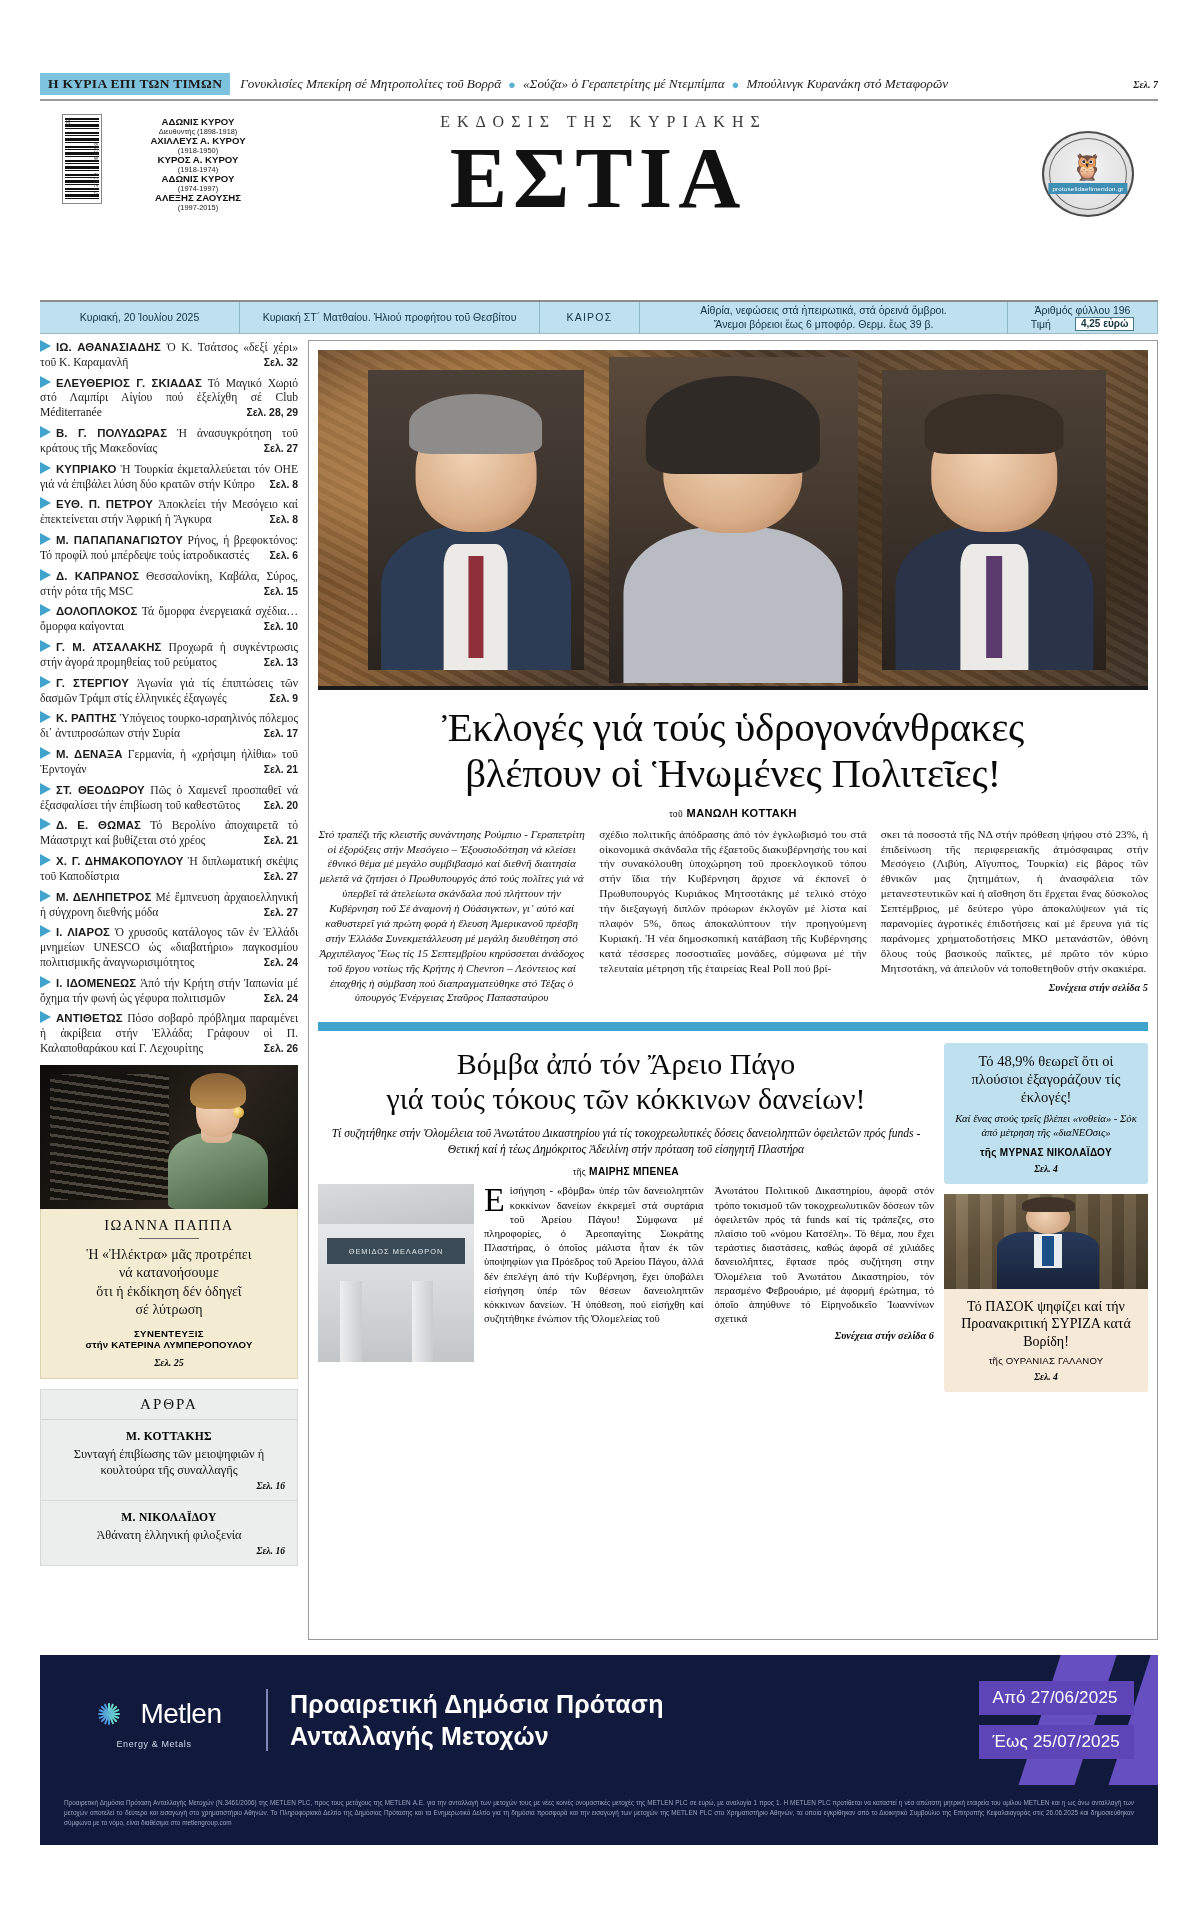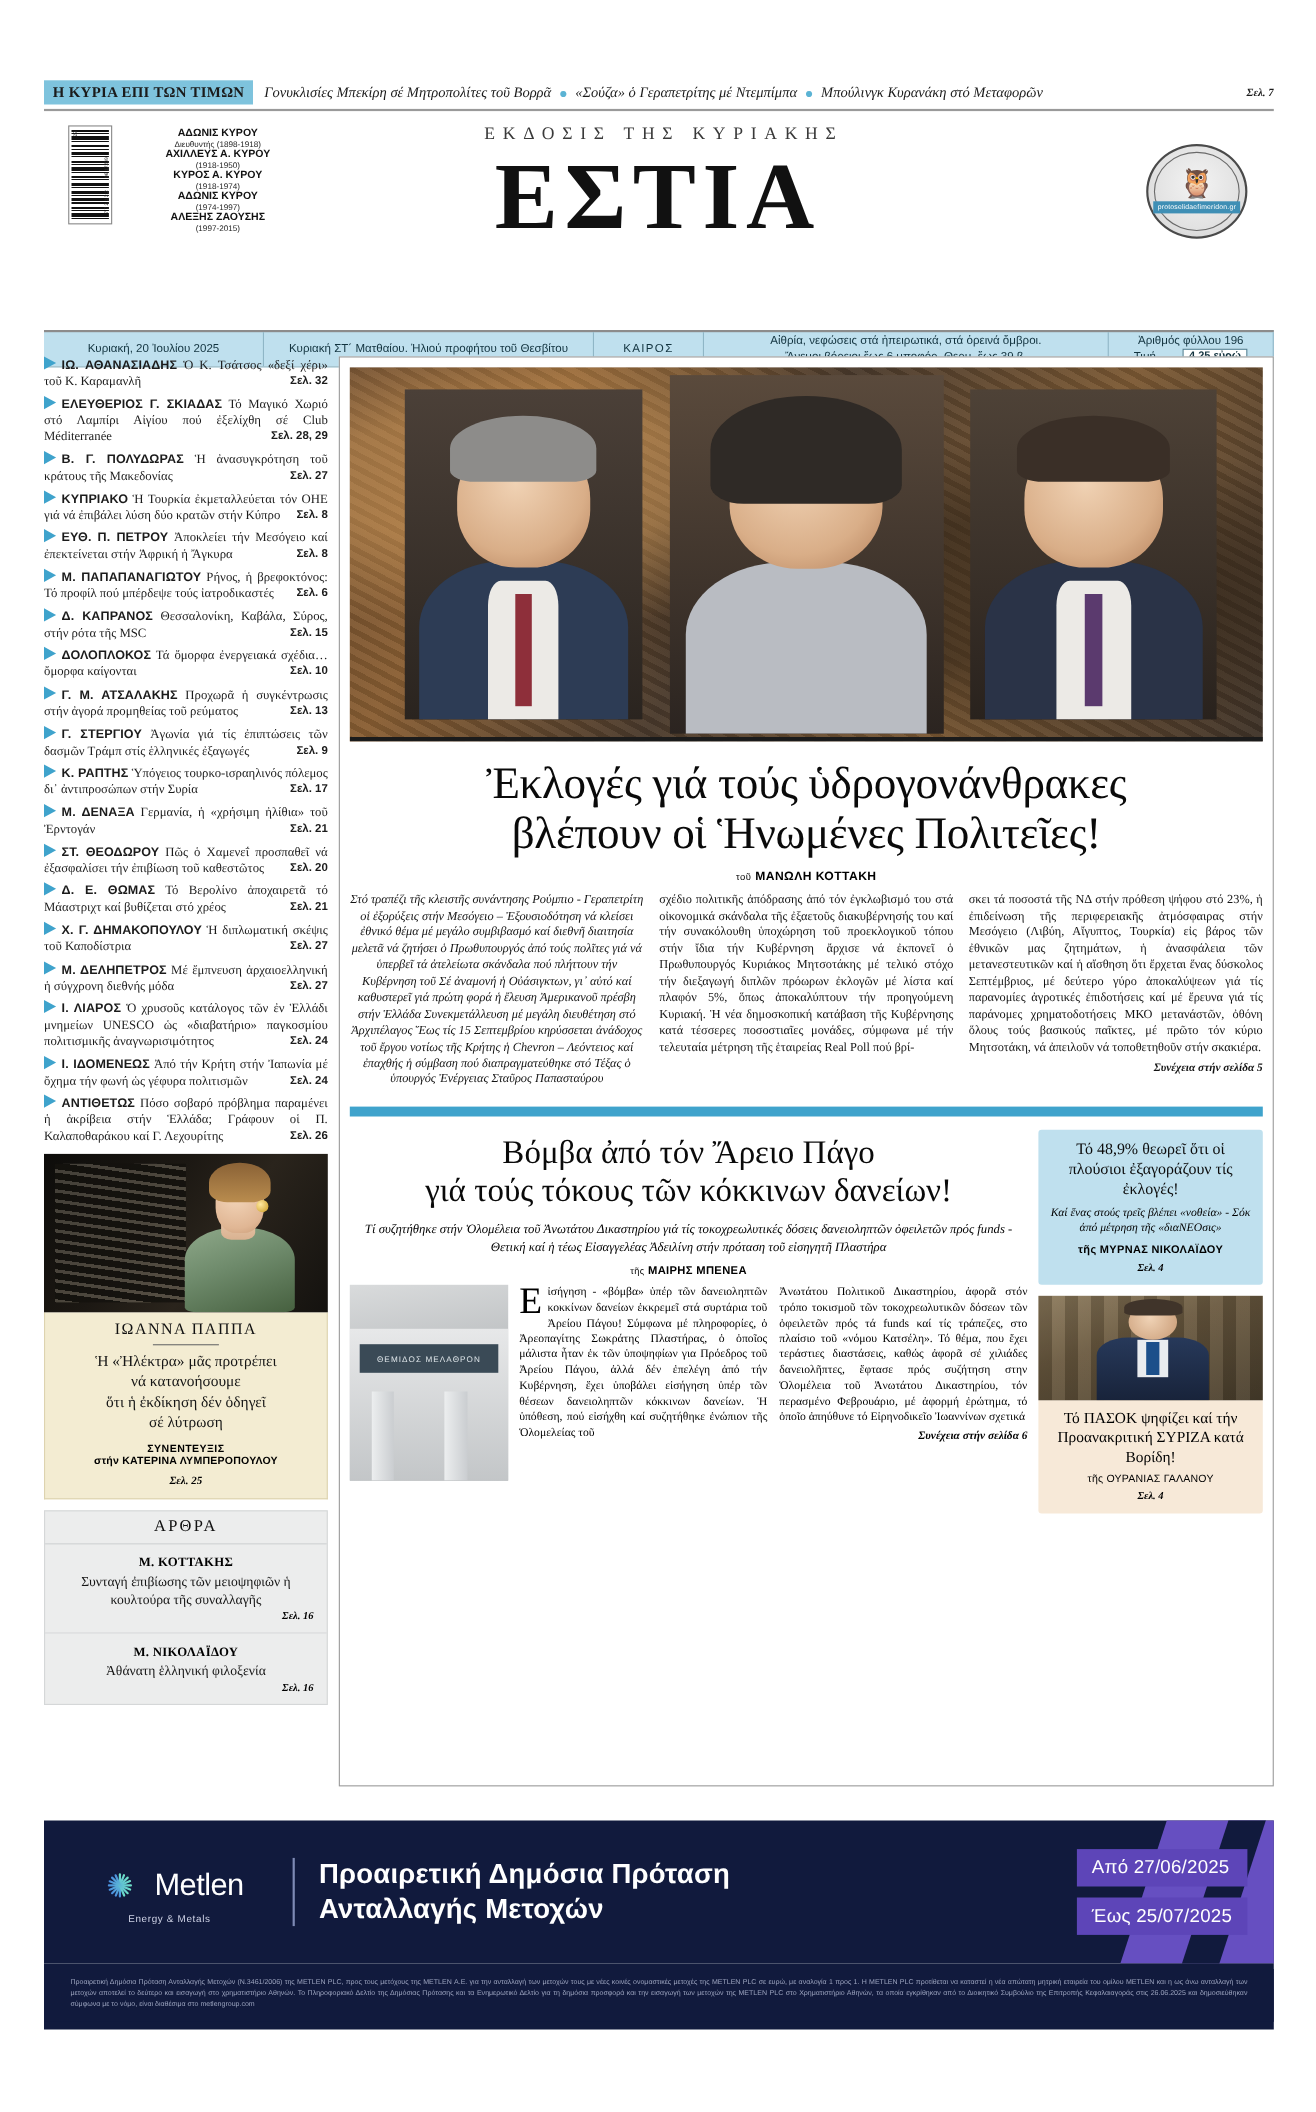--- a/index.html
+++ b/index.html
@@ -71,21 +71,21 @@
     border-right:1px solid #8fb6c6; padding:0 6px; text-align:center; line-height:1.25; }
   .ib-date{ width:200px; }
   .ib-saint{ width:300px; }
   .ib-kairos{ width:100px; letter-spacing:1.2px; }
   .ib-weather{ flex:1; }
   .ib-issue{ width:150px; border-right:none; align-items:flex-start; padding-left:14px; }
   .ib-issue .row{ display:flex; align-items:center; gap:24px; }
   .price-box{ background:#fff; border:1px solid #4a7c90; padding:0 5px; font-weight:700; font-size:10px; }
 
   
-  .content { position:absolute; left:40px; top:324px; width:1118px; height:1300px; display:flex; gap:0; }
+  .content { position:absolute; left:40px; top:340px; width:1118px; height:1300px; display:flex; gap:0; }
   .left-col { width:268px; padding-right:10px; }
   .right-col { flex:1; border:1px solid #9a9a9a; background:#fff; padding:9px; position:relative; }
 
   
   .auth-item { font-size:11.6px; line-height:1.28; color:#1b1b1b; margin-bottom:5px;
     text-align:justify; font-family:"Liberation Serif",serif; }
   .tri { display:inline-block; width:0;height:0; border-left:11px solid #3fa3cc;
     border-top:6.5px solid transparent; border-bottom:6.5px solid transparent;
     margin-right:5px; vertical-align:-1px; }
   .auth-name { font-family:"Liberation Sans","DejaVu Sans",sans-serif; font-weight:700; font-size:11.4px; letter-spacing:.1px;}
@@ -167,21 +167,21 @@
 
   
   .sec2 { display:flex; gap:10px; margin-top:12px; }
   .sec2-main { flex:1; }
   .sh { text-align:center; font-size:30px; line-height:1.16; color:#0a0a0a; margin-top:4px; }
   .sdeck { text-align:center; font-style:italic; font-size:11.6px; line-height:1.4; margin-top:9px; }
   .sbyline{ text-align:center; font-size:10.2px; letter-spacing:.3px; margin-top:8px;
      font-family:"Liberation Sans",sans-serif; font-weight:700;}
   .sbyline .pre{ font-size:8.4px; font-weight:400;}
   .sec2-body{ display:flex; gap:10px; margin-top:7px; }
-  .s-photo{ width:144px; height:178px; position:relative; overflow:hidden;
+  .s-photo{ width:156px; height:178px; position:relative; overflow:hidden;
      background:linear-gradient(170deg,#d9dbdc 0%,#b9bcbe 45%,#9fa3a6 100%); }
   .s-photo .bldg{ position:absolute; left:0; right:0; top:22%; bottom:0;
      background:linear-gradient(#e7e8e9,#c3c6c8); }
   .s-photo .sign{ position:absolute; left:6%; top:30%; width:88%; height:15%;
      background:#3a4a56; color:#dfe6ea; font-size:7.4px; letter-spacing:1px;
      display:flex; align-items:center; justify-content:center;
      font-family:"Liberation Sans",sans-serif; }
   .s-photo .col1,.s-photo .col2{ position:absolute; bottom:0; width:14%; height:46%;
      background:linear-gradient(90deg,#eceeef,#cacdd0); }
   .s-photo .col1{ left:14%; } .s-photo .col2{ left:60%; }
@@ -440,21 +440,21 @@
 
       <div class="blue-bar"></div>
 
       <div class="sec2">
 
         <div class="sec2-main">
           <div class="sh">
             <div>Βόμβα ἀπό τόν Ἄρειο Πάγο</div>
             <div>γιά τούς τόκους τῶν κόκκινων δανείων!</div>
           </div>
-          <div class="sdeck">Τί συζητήθηκε στήν Ὁλομέλεια τοῦ Ἀνωτάτου Δικαστηρίου γιά τίς τοκοχρεωλυτικές δόσεις δανειοληπτῶν ὀφειλετῶν πρός funds - Θετική καί ἡ τέως Εἰσαγγελέας Ἀδειλίνη στήν πρόταση τοῦ εἰσηγητῆ Πλαστήρα</div>
+          <div class="sdeck">Τί συζητήθηκε στήν Ὁλομέλεια τοῦ Ἀνωτάτου Δικαστηρίου γιά τίς τοκοχρεωλυτικές δόσεις δανειοληπτῶν ὀφειλετῶν πρός funds - Θετική καί ἡ τέως Δημόκριτος Ἀδειλίνη στήν πρόταση τοῦ εἰσηγητῆ Πλαστήρα</div>
           <div class="sbyline">
             <span class="pre">τῆς</span>
             <span>ΜΑΙΡΗΣ ΜΠΕΝΕΑ</span>
           </div>
 
           <div class="sec2-body">
             <div class="s-photo">
               <div class="bldg"></div>
               <div class="col1"></div>
               <div class="col2"></div>

